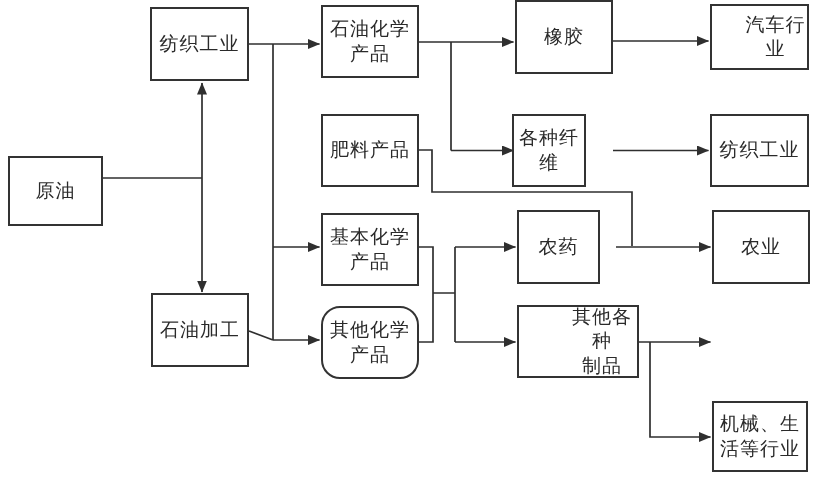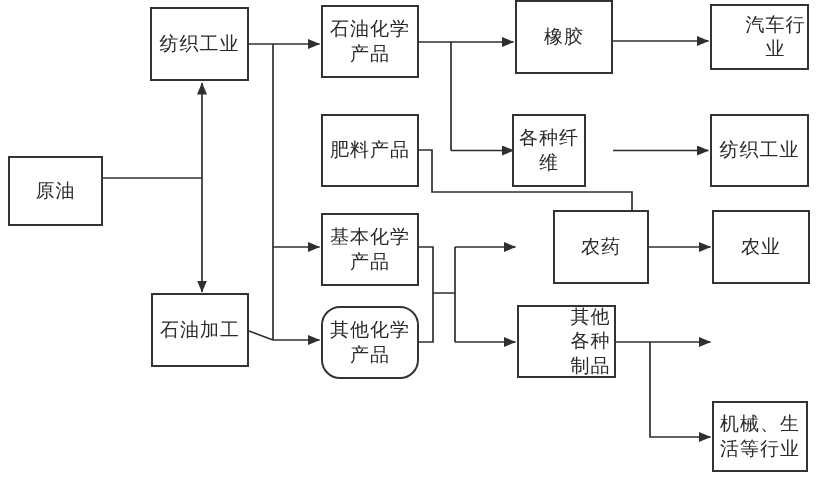--- a/index.html
+++ b/index.html
@@ -95,22 +95,22 @@
   <div class="node" style="left:321px; top:5px;   width:98px; height:73px;">石油化学
 产品</div>
   <div class="node" style="left:321px; top:114px; width:98px; height:73px;">肥料产品</div>
   <div class="node" style="left:321px; top:213px; width:98px; height:73px;">基本化学
 产品</div>
   <div class="node" style="left:321px; top:306px; width:98px; height:73px;border-radius:19px;">其他化学
 产品</div>
 
   <div class="node" style="left:515px; top:0;   width:98px; height:74px;">橡胶</div>
   <div class="node" style="left:512px; top:114px; width:74px; height:73px;">各种纤维</div>
-  <div class="node" style="left:517px; top:210px; width:96px; height:74px;margin-left:36px;">农药</div>
-  <div class="node" style="left:517px; top:305px; width:99px; height:73px;padding-left:48px;">其他各种
+  <div class="node" style="left:517px; top:210px; width:83px; height:74px;">农药</div>
+  <div class="node" style="left:517px; top:305px; width:122px; height:73px;padding-left:48px;">其他各种
 制品</div>
 
   <div class="node" style="left:710px; top:4px;   width:99px; height:66px;padding-left:32px;">汽车行业</div>
   <div class="node" style="left:710px; top:114px; width:99px; height:73px;">纺织工业</div>
   <div class="node" style="left:712px; top:210px; width:98px; height:74px;">农业</div>
   <div class="node" style="left:712px; top:401px; width:96px; height:71px;">机械、生
 活等行业</div>
 
 </div>
 

